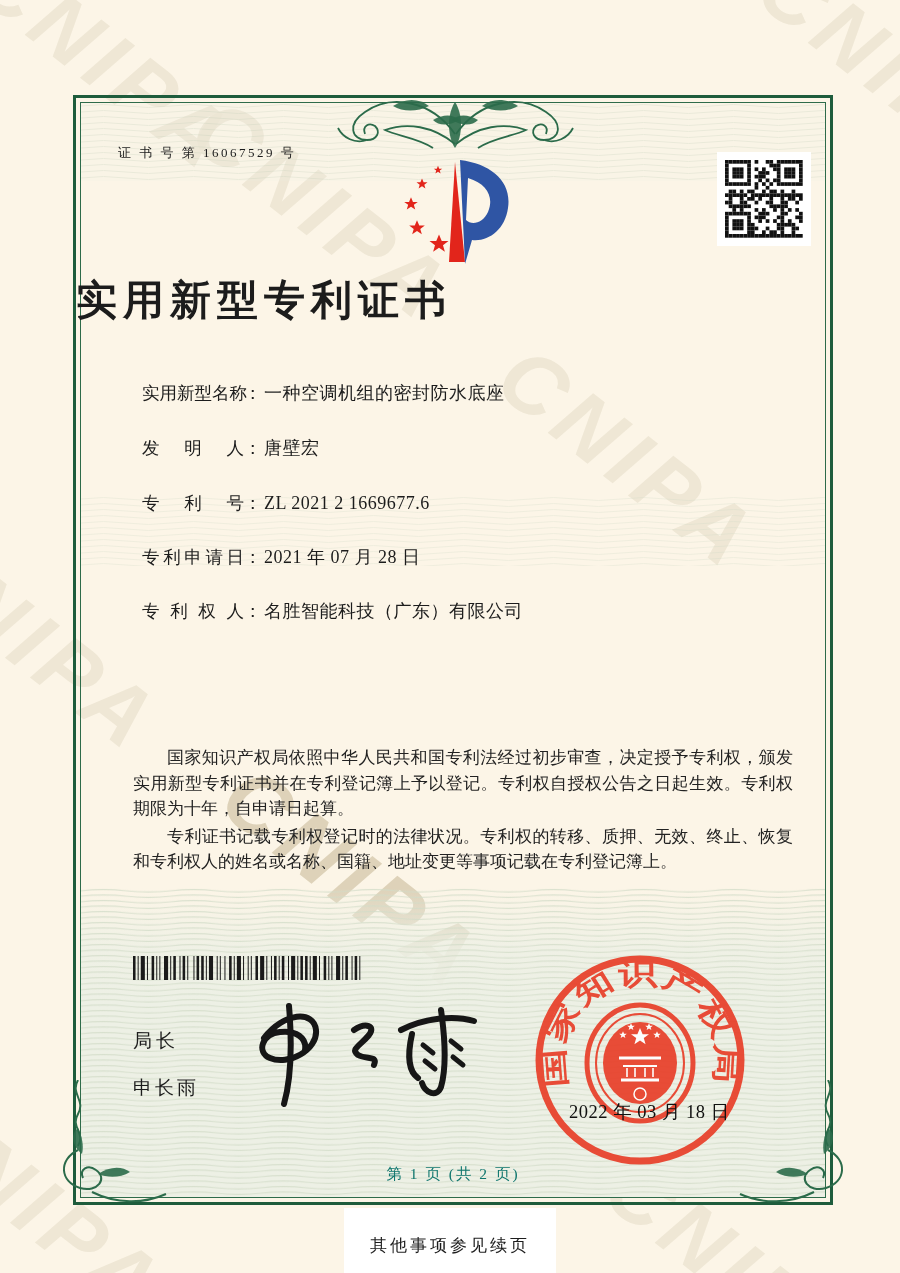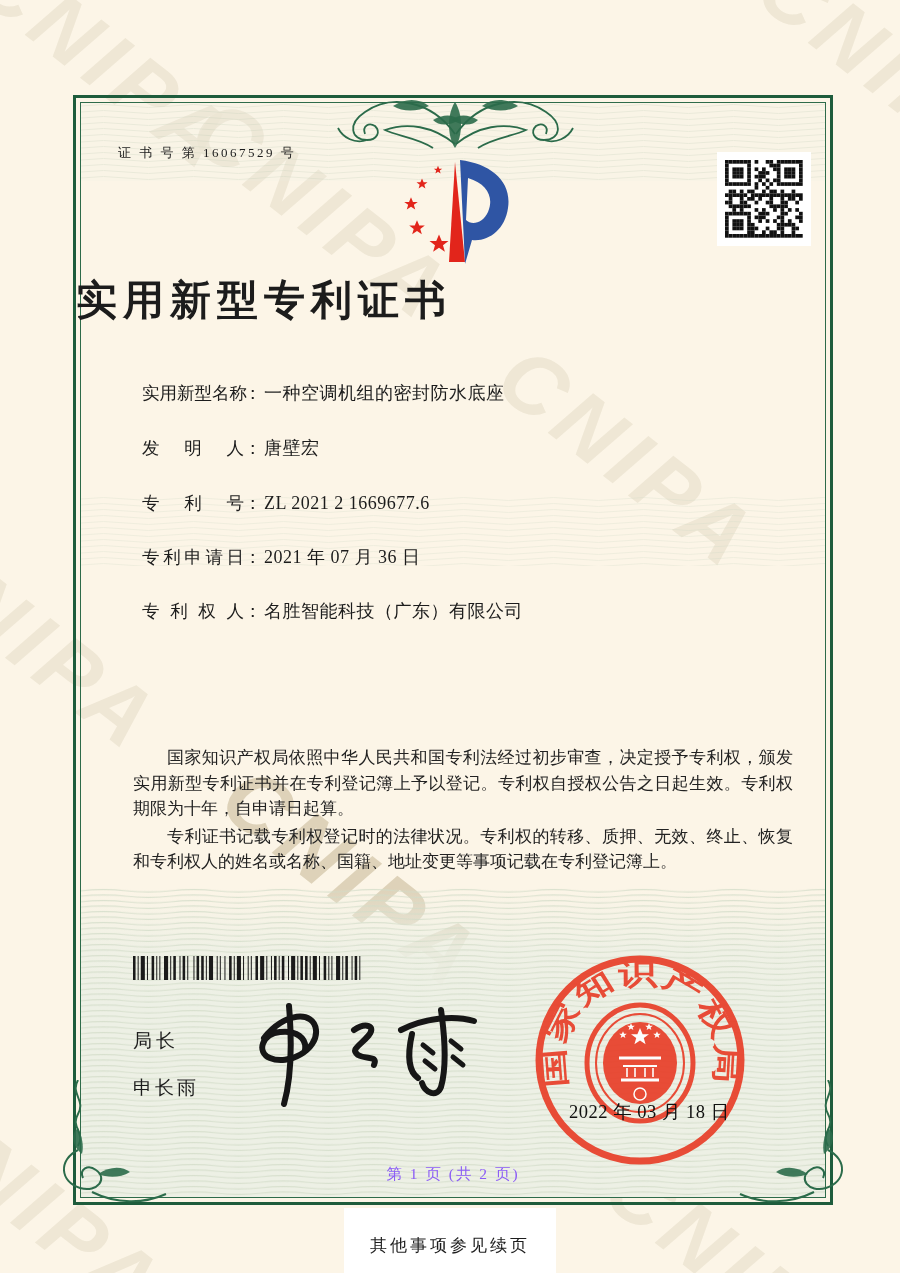--- a/index.html
+++ b/index.html
@@ -41,21 +41,21 @@
   
   .barcode{position:absolute;left:57px;top:858px;width:232px;height:24px;}
   .signer-title{position:absolute;left:57px;top:930px;font-size:19px;letter-spacing:4px;}
   .signer-name{position:absolute;left:57px;top:977px;font-size:19px;letter-spacing:3px;}
   .sig{position:absolute;left:150px;top:900px;width:270px;height:115px;z-index:4;}
   
   .seal{position:absolute;left:453px;top:851px;width:222px;height:222px;z-index:3;opacity:.93;}
   .sealdate{position:absolute;left:493px;top:1001px;width:180px;font-size:18.5px;
             letter-spacing:.5px;color:#101010;z-index:5;}
   .pageinfo{position:absolute;left:0;top:1066px;width:100%;text-align:center;
-            font-size:15.5px;letter-spacing:2px;color:#8b5cf6;}
+            font-size:15.5px;letter-spacing:2px;color:#0f766e;}
   
   .orn{position:absolute;pointer-events:none;}
   .orn-top{left:257px;top:-16px;width:245px;height:86px;}
   .orn-bl{left:-24px;top:982px;width:118px;height:132px;}
   .orn-br{left:660px;top:982px;width:118px;height:132px;}
   
   .footer-note{position:absolute;left:0;top:1208px;width:100%;text-align:center;z-index:2;}
   .footer-note span{display:inline-block;background:#ffffff;padding:26px 26px;
                     font-size:17px;letter-spacing:3px;color:#1c1c1c;}
 </style>
@@ -370,21 +370,21 @@
     <div class="frow" style="top:283px">
       <span class="flabel">实用新型名称</span><span class="fcolon">：</span><span class="fvalue">一种空调机组的密封防水底座</span>
     </div>
     <div class="frow" style="top:338px">
       <span class="flabel">发明人</span><span class="fcolon">：</span><span class="fvalue">唐壁宏</span>
     </div>
     <div class="frow" style="top:393px">
       <span class="flabel">专利号</span><span class="fcolon">：</span><span class="fvalue">ZL 2021 2 1669677.6</span>
     </div>
     <div class="frow" style="top:447px">
-      <span class="flabel">专利申请日</span><span class="fcolon">：</span><span class="fvalue">2021 年 07 月 36 日</span>
+      <span class="flabel">专利申请日</span><span class="fcolon">：</span><span class="fvalue">2021 年 07 月 28 日</span>
     </div>
     <div class="frow" style="top:501px">
       <span class="flabel">专利权人</span><span class="fcolon">：</span><span class="fvalue">名胜智能科技（广东）有限公司</span>
     </div>
 
     <div class="bodytext">
       <p>国家知识产权局依照中华人民共和国专利法经过初步审查，决定授予专利权，颁发实用新型专利证书并在专利登记簿上予以登记。专利权自授权公告之日起生效。专利权期限为十年，自申请日起算。</p>
       <p>专利证书记载专利权登记时的法律状况。专利权的转移、质押、无效、终止、恢复和专利权人的姓名或名称、国籍、地址变更等事项记载在专利登记簿上。</p>
     </div>
 

